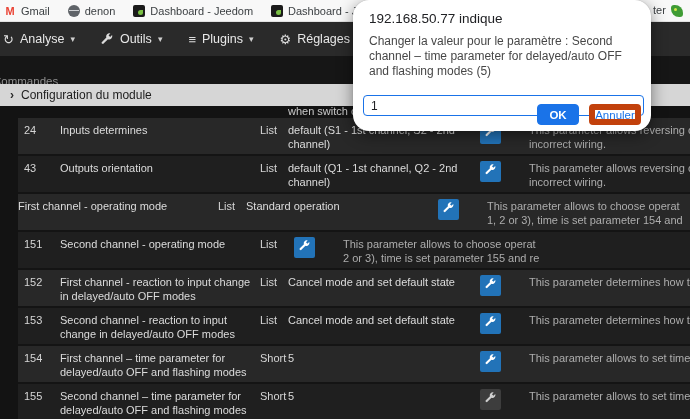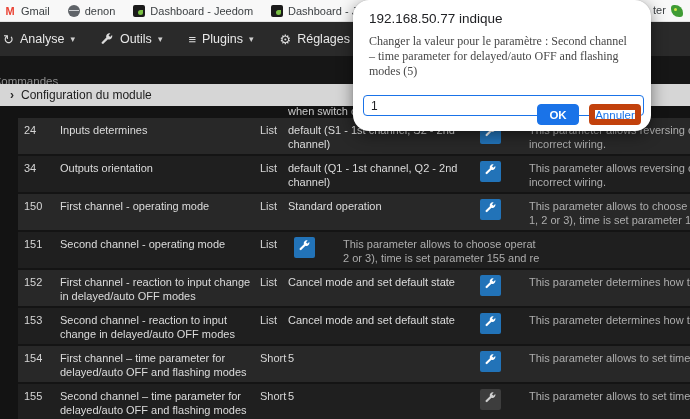--- a/index.html
+++ b/index.html
@@ -58,21 +58,21 @@
   .wrench-btn.blue { background:#2273b8; }
   .wrench-btn.gray { background:#3d3d3d; }
   .c-desc  { flex:1; margin-left:27px; color:#adadad; overflow:hidden; }
   .desc-line { white-space:nowrap; overflow:hidden; }
 
   
   .dialog { position:absolute; left:353px; top:0; width:298px; height:131px; background:#ffffff;
     border-radius:16px; box-shadow:0 4px 16px rgba(0,0,0,0.45), 0 0 1px rgba(0,0,0,0.3); z-index:50;
     font-size:12px; color:#474747; }
   .dlg-title { margin:11px 18px 0 16px; font-size:13.5px; color:#202124; }
-  .dlg-msg { margin:8px 18px 16px 16px; line-height:15px;font-family:Liberation Serif, serif; }
+  .dlg-msg { margin:8px 18px 16px 16px; line-height:15px; }
   .dlg-input { display:block; margin:8px 7px 0 10px; width:281px; height:21px;
     border:1.5px solid #1a73e8; border-radius:4px; font-size:12px; padding:0 7px; color:#202124; outline:none;
     font-family:"Liberation Sans", sans-serif; }
   .dlg-buttons { position:absolute; right:10px; bottom:6px; display:flex; gap:10px; }
   .dlg-btn { height:21px; border-radius:4px; font-size:11.5px; cursor:pointer;
     font-family:"Liberation Sans", sans-serif; display:flex; align-items:center; justify-content:center;text-align:right; }
   .dlg-ok { width:42px; background:#1a73e8; color:#ffffff; border:1px solid #1a73e8; font-weight:bold; }
   .dlg-cancel { width:52px; background:#ffffff; color:#1a73e8; border:6px solid #c2410c; }
 </style>
 </head>
@@ -158,38 +158,37 @@
               <path fill="#ffffff" d="M13.6 2.6a3.9 3.9 0 0 1-5 5L3.5 12.7a1.45 1.45 0 1 1-2-2L6.6 5.6a3.9 3.9 0 0 1 5-5L9.3 2.9l2 2 2.3-2.3z"></path>
             </svg></span>
         </button>
       </div>
       <div class="c-desc">
         <div class="desc-line">This parameter allows reversing operati</div>
         <div class="desc-line">incorrect wiring.</div>
       </div>
     </div>
     <div class="trow dark">
-      <div class="c-id">34</div>
+      <div class="c-id">43</div>
       <div class="c-name">Outputs orientation</div>
       <div class="c-type">List</div>
       <div class="c-value">default (Q1 - 1st channel, Q2 - 2nd channel)</div>
       <div class="c-btn">
         <button class="wrench-btn blue">
           <span><svg width="12" height="12" viewBox="0 0 16 16">
               <path fill="#ffffff" d="M13.6 2.6a3.9 3.9 0 0 1-5 5L3.5 12.7a1.45 1.45 0 1 1-2-2L6.6 5.6a3.9 3.9 0 0 1 5-5L9.3 2.9l2 2 2.3-2.3z"></path>
             </svg></span>
         </button>
       </div>
       <div class="c-desc">
         <div class="desc-line">This parameter allows reversing operati</div>
         <div class="desc-line">incorrect wiring.</div>
       </div>
     </div>
     <div class="trow light">
-      <div class="c-id">150</div>
       <div class="c-name">First channel - operating mode</div>
       <div class="c-type">List</div>
       <div class="c-value">Standard operation</div>
       <div class="c-btn">
         <button class="wrench-btn blue">
           <span><svg width="12" height="12" viewBox="0 0 16 16">
               <path fill="#ffffff" d="M13.6 2.6a3.9 3.9 0 0 1-5 5L3.5 12.7a1.45 1.45 0 1 1-2-2L6.6 5.6a3.9 3.9 0 0 1 5-5L9.3 2.9l2 2 2.3-2.3z"></path>
             </svg></span>
         </button>
       </div>

